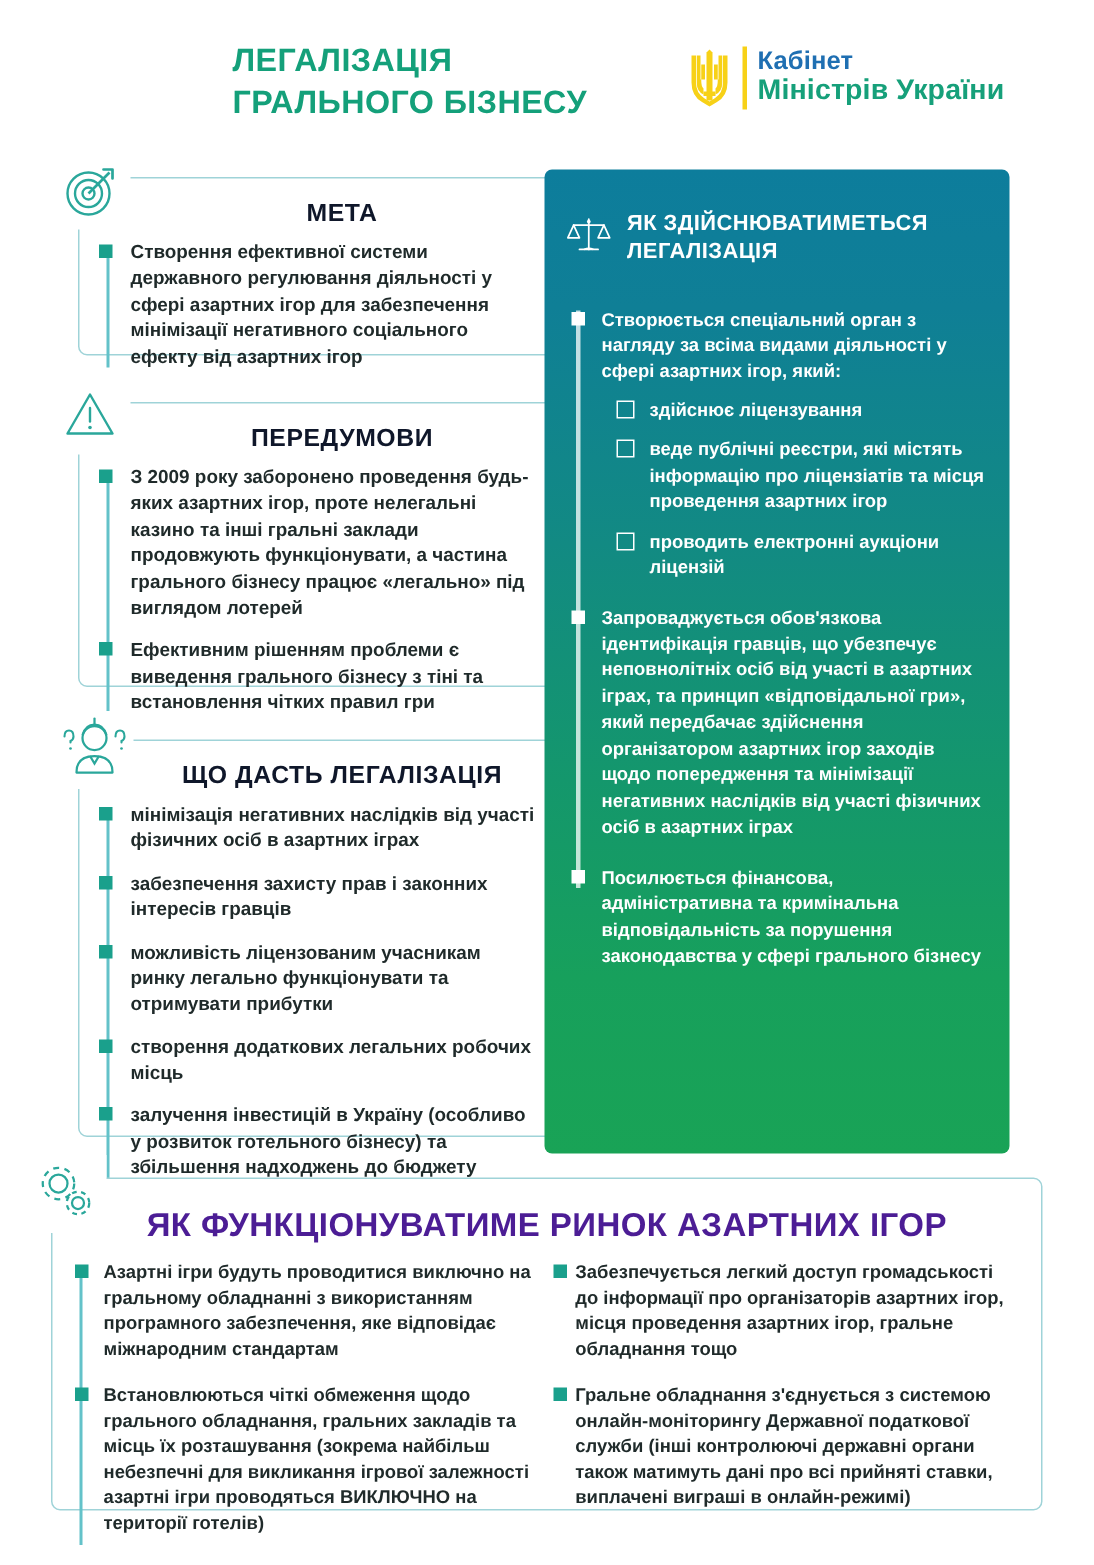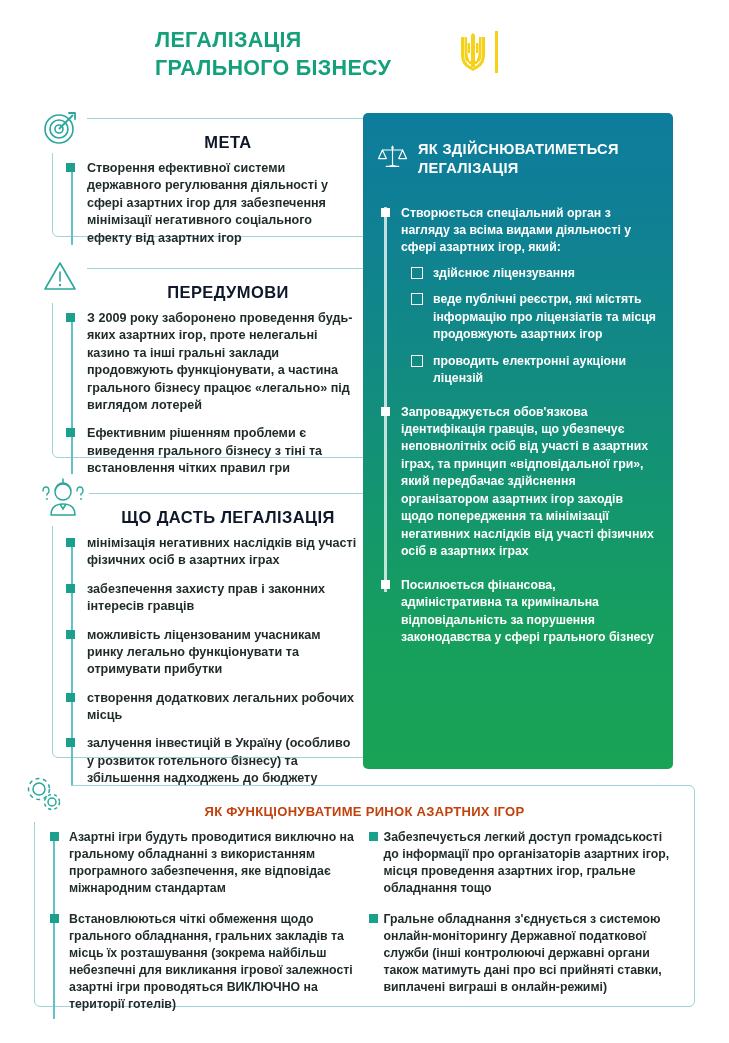--- a/index.html
+++ b/index.html
@@ -230,23 +230,23 @@
     left: 34px;
     top: 785px;
     width: 661px;
     height: 222px;
     border: 1.5px solid #9fd3d8;
     border-radius: 6px;
     background: #ffffff;
   }
   .bottom-title {
     text-align: center;
-    font-size: 13px;
-    font-weight: bold;
-    color: #c2410c;
+    font-size: 22px;
+    font-weight: bold;
+    color: #4c1d95;
     letter-spacing: 0.3px;
     padding-top: 18px;
     padding-bottom: 10px;
   }
   .bottom-cols {
     position: relative;
     display: flex;
     padding: 0 18px 0 34px;
     gap: 22px;
   }
@@ -283,20 +283,24 @@
       <svg class="logo-trident" viewBox="0 0 30 42">
         <g fill="#f7d117">
           <path d="M15 2 L17 4 L17 36 L13 36 L13 4 Z"></path>
           <path d="M3 6 L6.5 6 L6.5 24 Q6.5 30 11 32 L11 28 Q9.5 26.5 9.5 23 L9.5 12 L12 12 L12 22 L9 22 L9 6 L3 6 Z"></path>
           <path d="M27 6 L23.5 6 L23.5 24 Q23.5 30 19 32 L19 28 Q20.5 26.5 20.5 23 L20.5 12 L18 12 L18 22 L21 22 L21 6 L27 6 Z"></path>
           <path d="M3 6 L3 24 Q3 33 10 37 L15 40 L20 37 Q27 33 27 24 L27 6 L24 6 L24 24 Q24 31 18.5 34.5 L15 36.7 L11.5 34.5 Q6 31 6 24 L6 6 Z"></path>
           <rect x="11" y="30" width="8" height="3"></rect>
         </g>
       </svg>
       <div class="logo-divider"></div>
+      <div class="logo-text">
+        <div class="logo-line1">Кабінет</div>
+        <div class="logo-line2">Міністрів України</div>
+      </div>
     </div>
   </div>
 
   <div class="card" style="left:52px; top:118px; width:322px; height:119px;">
     <div class="card-icon">
       <svg width="44" height="44" viewBox="0 0 44 44" fill="none" stroke="#2aa79b" stroke-width="1.6">
         <circle cx="20" cy="24" r="14"></circle>
         <circle cx="20" cy="24" r="9"></circle>
         <circle cx="20" cy="24" r="4"></circle>
         <path d="M20 24 L34 10" stroke="#2aa79b" stroke-width="1.8"></path>
@@ -366,21 +370,21 @@
     </div>
 
     <div class="panel-body">
       <div class="panel-rail"></div>
 
 
       <div class="pitem">
         <span>Створюється спеціальний орган з нагляду за всіма видами діяльності у сфері азартних ігор, який:</span>
         <div class="sublist">
           <div class="sitem">здійснює ліцензування</div>
-          <div class="sitem">веде публічні реєстри, які містять інформацію про ліцензіатів та місця продовжують азартних ігор</div>
+          <div class="sitem">веде публічні реєстри, які містять інформацію про ліцензіатів та місця проведення азартних ігор</div>
           <div class="sitem">проводить електронні аукціони ліцензій</div>
         </div>
       </div>
 
       <div class="pitem" style="margin-top:16px;">
         <span>Запроваджується обов'язкова ідентифікація гравців, що убезпечує неповнолітніх осіб від участі в азартних іграх, та принцип «відповідальної гри», який передбачає здійснення організатором азартних ігор заходів щодо попередження та мінімізації негативних наслідків від участі фізичних осіб в азартних іграх</span>
       </div>
 
       <div class="pitem" style="margin-top:16px;">
         <span>Посилюється фінансова, адміністративна та кримінальна відповідальність за порушення законодавства у сфері грального бізнесу</span>

